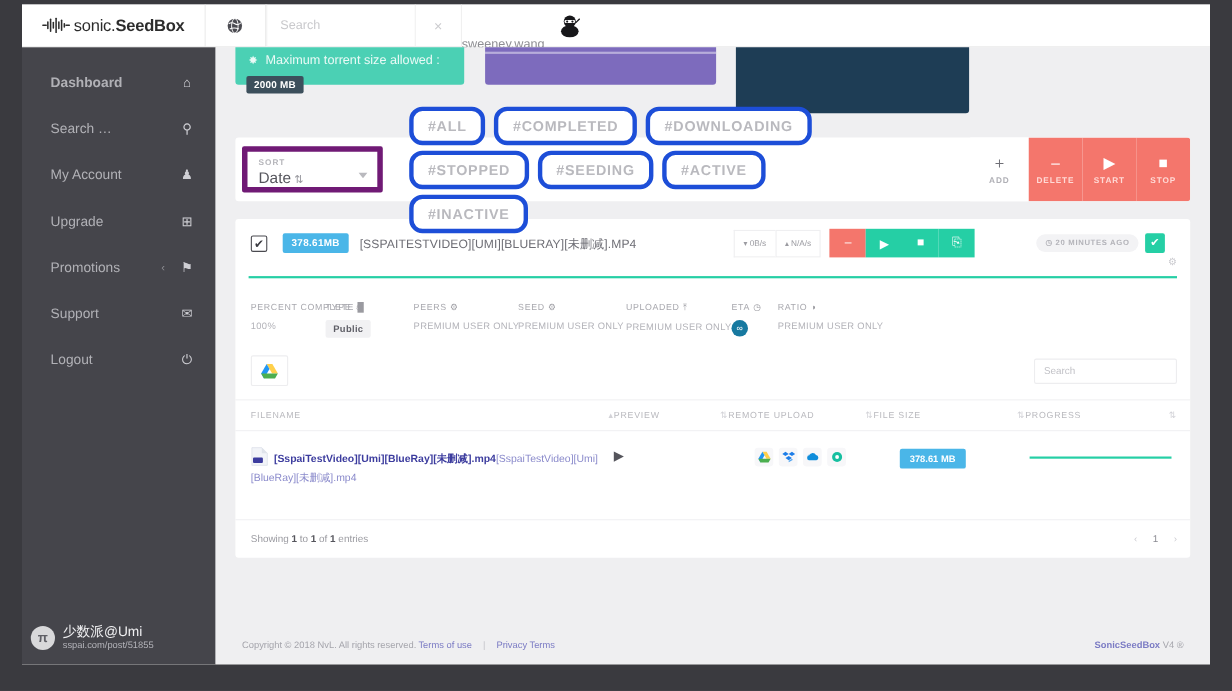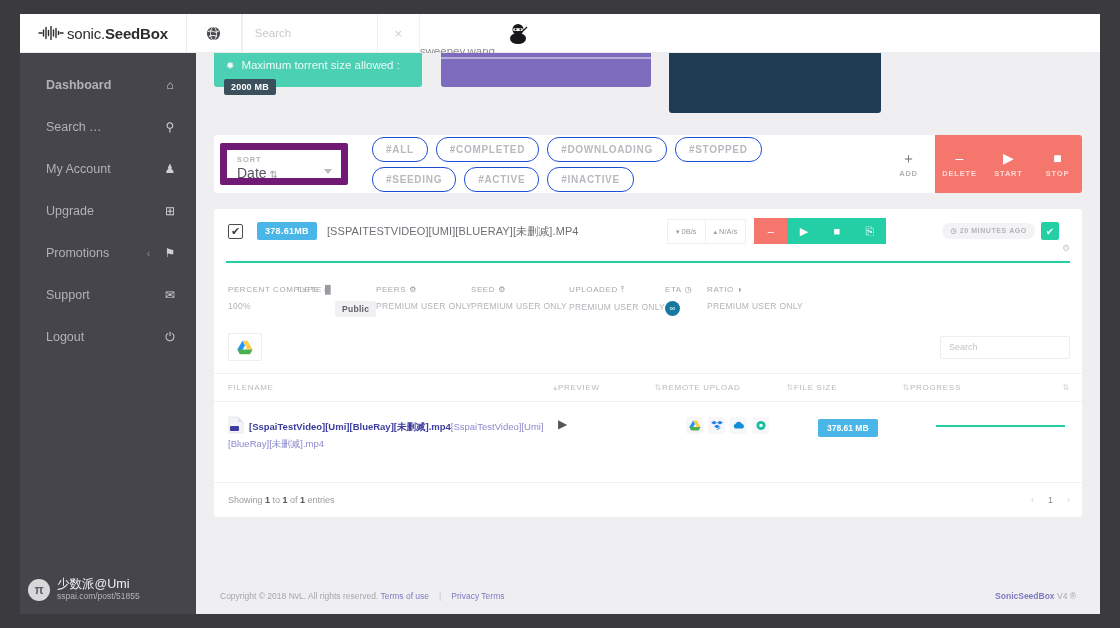--- a/index.html
+++ b/index.html
@@ -5,21 +5,21 @@
   * { box-sizing: border-box; margin: 0; padding: 0; }
   html, body {
     width: 1120px; height: 628px;
     background: #3a3a3f;
     font-family: "Liberation Sans", sans-serif;
     overflow: hidden;
   }
 
   .app {
     position: absolute;
-    left: 20px; top: 14px;
+    left: 20px; top: 4px;
     width: 1080px; height: 600px;
     background: #efeff1;
     overflow: hidden;
   }
 
   
   .header {
     position: absolute; left: 0; top: 0;
     width: 1080px; height: 39px;
     background: #ffffff;
@@ -155,21 +155,21 @@
 
   
   .sortbar {
     margin: 0 18px; height: 58px;
     background: #ffffff; border-radius: 3px;
     display: flex; align-items: center;
     position: relative;
   }
   .sort-select {
     margin-left: 6px; width: 128px; height: 42px;
-    border: 7px solid #701a75; border-radius: 2px;
+    border: 5px solid #701a75; border-radius: 2px;
     padding: 5px 8px 0 10px; position: relative;
   }
   .sort-select .cap {
     font-size: 7.5px; color: #b5b5ba; letter-spacing: 0.9px; font-weight: 700;
   }
   .sort-select .val {
     font-size: 14px; color: #55555c; margin-top: 1px;
   }
   .sort-select .val .arrows { font-size: 10px; color: #9a9aa0; margin-left: 3px;}
   .sort-select .chev {
@@ -178,23 +178,23 @@
     border-left: 4px solid transparent;
     border-right: 4px solid transparent;
     border-top: 5px solid #b9b9be;
   }
   .tags {
     margin-left: 24px;
     display: flex; flex-wrap: wrap; gap: 5px 8px;
     width: 420px;
   }
   .tag {
-    background: #ffffff; border: 1px solid #1d4ed8;
+    background: #ffffff; border: 4px solid #1d4ed8;
     border-radius: 12px;
-    font-size: 10px; letter-spacing: 0.7px;
+    font-size: 13px; letter-spacing: 0.7px;
     color: #b9b9be; font-weight: 700;
     padding: 6px 13px;
     white-space: nowrap;
   }
   .actions {
     position: absolute; right: 0; top: 0;
     height: 58px; display: flex;
   }
   .act {
     width: 49px; height: 58px;
@@ -286,21 +286,21 @@
   }
   .stat.s1 { width: 68px; }
   .stat.s2 { width: 80px; }
   .stat.s3 { width: 95px; }
   .stat.s4 { width: 98px; }
   .stat.s5 { width: 96px; }
   .stat.s6 { width: 42px; }
   .stat.s7 { width: 140px; }
   .stat .vb {
     display:inline-block; background:#f1f1f3; color:#5e5e66;
-    font-size: 8.5px; font-weight: 700; padding: 3px 7px; border-radius: 2px; margin-left: 39px;
+    font-size: 8.5px; font-weight: 700; padding: 3px 7px; border-radius: 2px;
   }
   .eta-dot {
     width: 15px; height: 15px; border-radius: 50%;
     background: #1779a0; color: #ffffff;
     font-size: 8px; display: flex; align-items: center; justify-content: center;
   }
 
   
   .driverow {
     display: flex; align-items: center;
@@ -330,21 +330,21 @@
     padding: 0 12px 0 14px; height: 29px;
   }
   .fh {
     font-size: 8px; letter-spacing: 0.7px; color: #b9b9be;
     display: flex; align-items: center; justify-content: space-between;
   }
   .fh .sc { color: #d2d2d7; font-size: 8px; margin-left: 6px; }
   .fh.c1 { width: 330px; }
   .fh.c2 { width: 104px; }
   .fh.c3 { width: 132px; }
-  .fh.c4 { width: 116px; gap: 11px; }
+  .fh.c4 { width: 138px; gap: 11px; }
   .fh.c5 { flex: 1; }
 
   .frow { display: flex; padding: 14px 12px 0 14px; min-height: 62px;}
   .fc1 { width: 330px; font-size: 9.5px; line-height: 1.8; }
   .fc1 .fileico {
     display: inline-block; width: 16px; height: 18px;
     vertical-align: -4px; margin-right: 5px;
   }
   .fc1 .strong { color: #3c3c9e; font-weight: 700; }
   .fc1 .faint { color: #8a8acb; }

